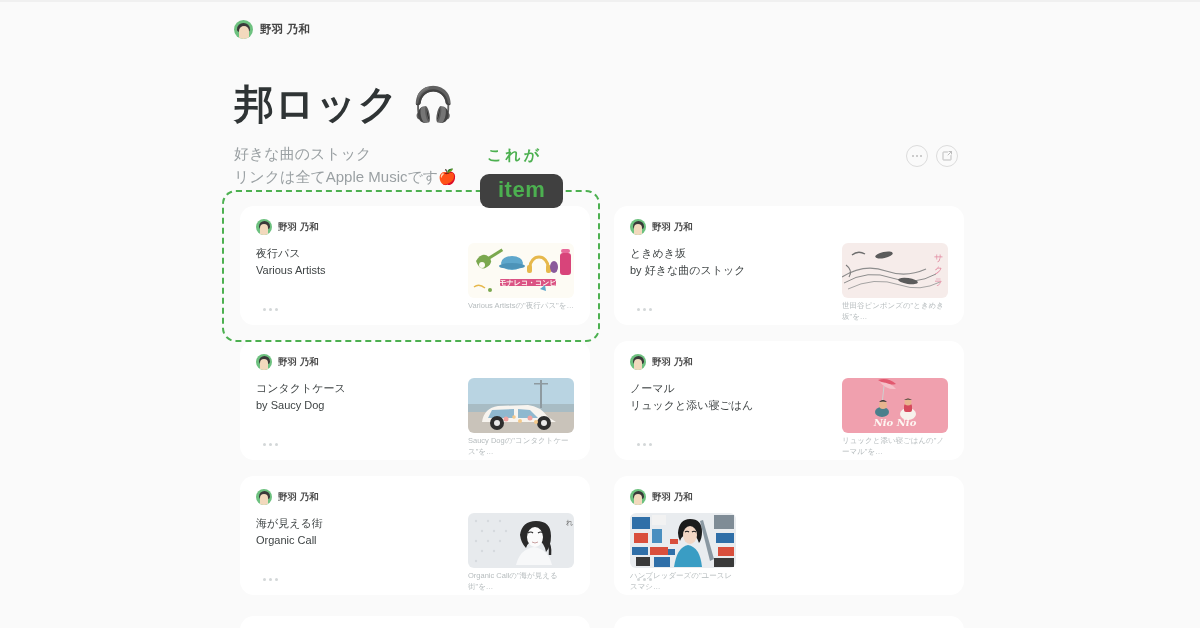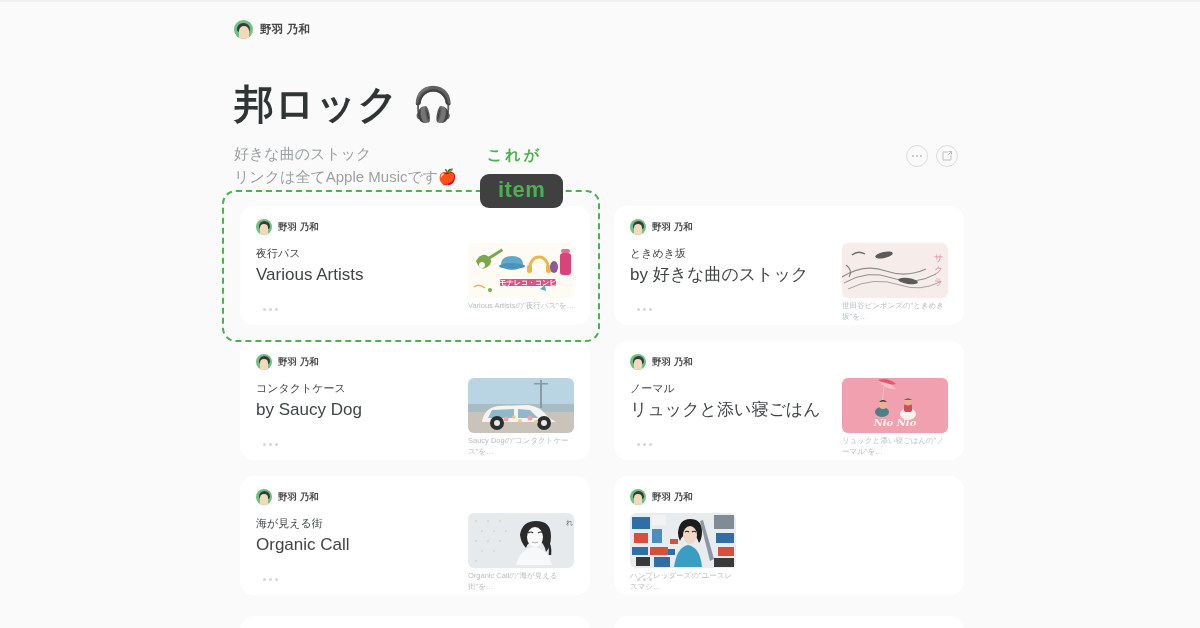--- a/index.html
+++ b/index.html
@@ -151,21 +151,21 @@
     display: flex;
     flex: 1 1 auto;
     gap: 10px;
   }
   .card-text { flex: 1 1 auto; min-width: 0; }
   .track-title {
     font-size: 11px; color: #3f4445; line-height: 1.55;
     white-space: nowrap; overflow: hidden; text-overflow: ellipsis;
   }
   .track-artist {
-    font-size: 17px; color: #3f4445; line-height: 1.55;
+    font-size: 11px; color: #3f4445; line-height: 1.55;
     white-space: nowrap; overflow: hidden; text-overflow: ellipsis;
   }
 
   .preview {
     width: 106px; flex: 0 0 106px;
     display: flex; flex-direction: column; gap: 3px;
     margin-top: -2px;
   }
   .preview-thumb {
     width: 106px; height: 55px;

